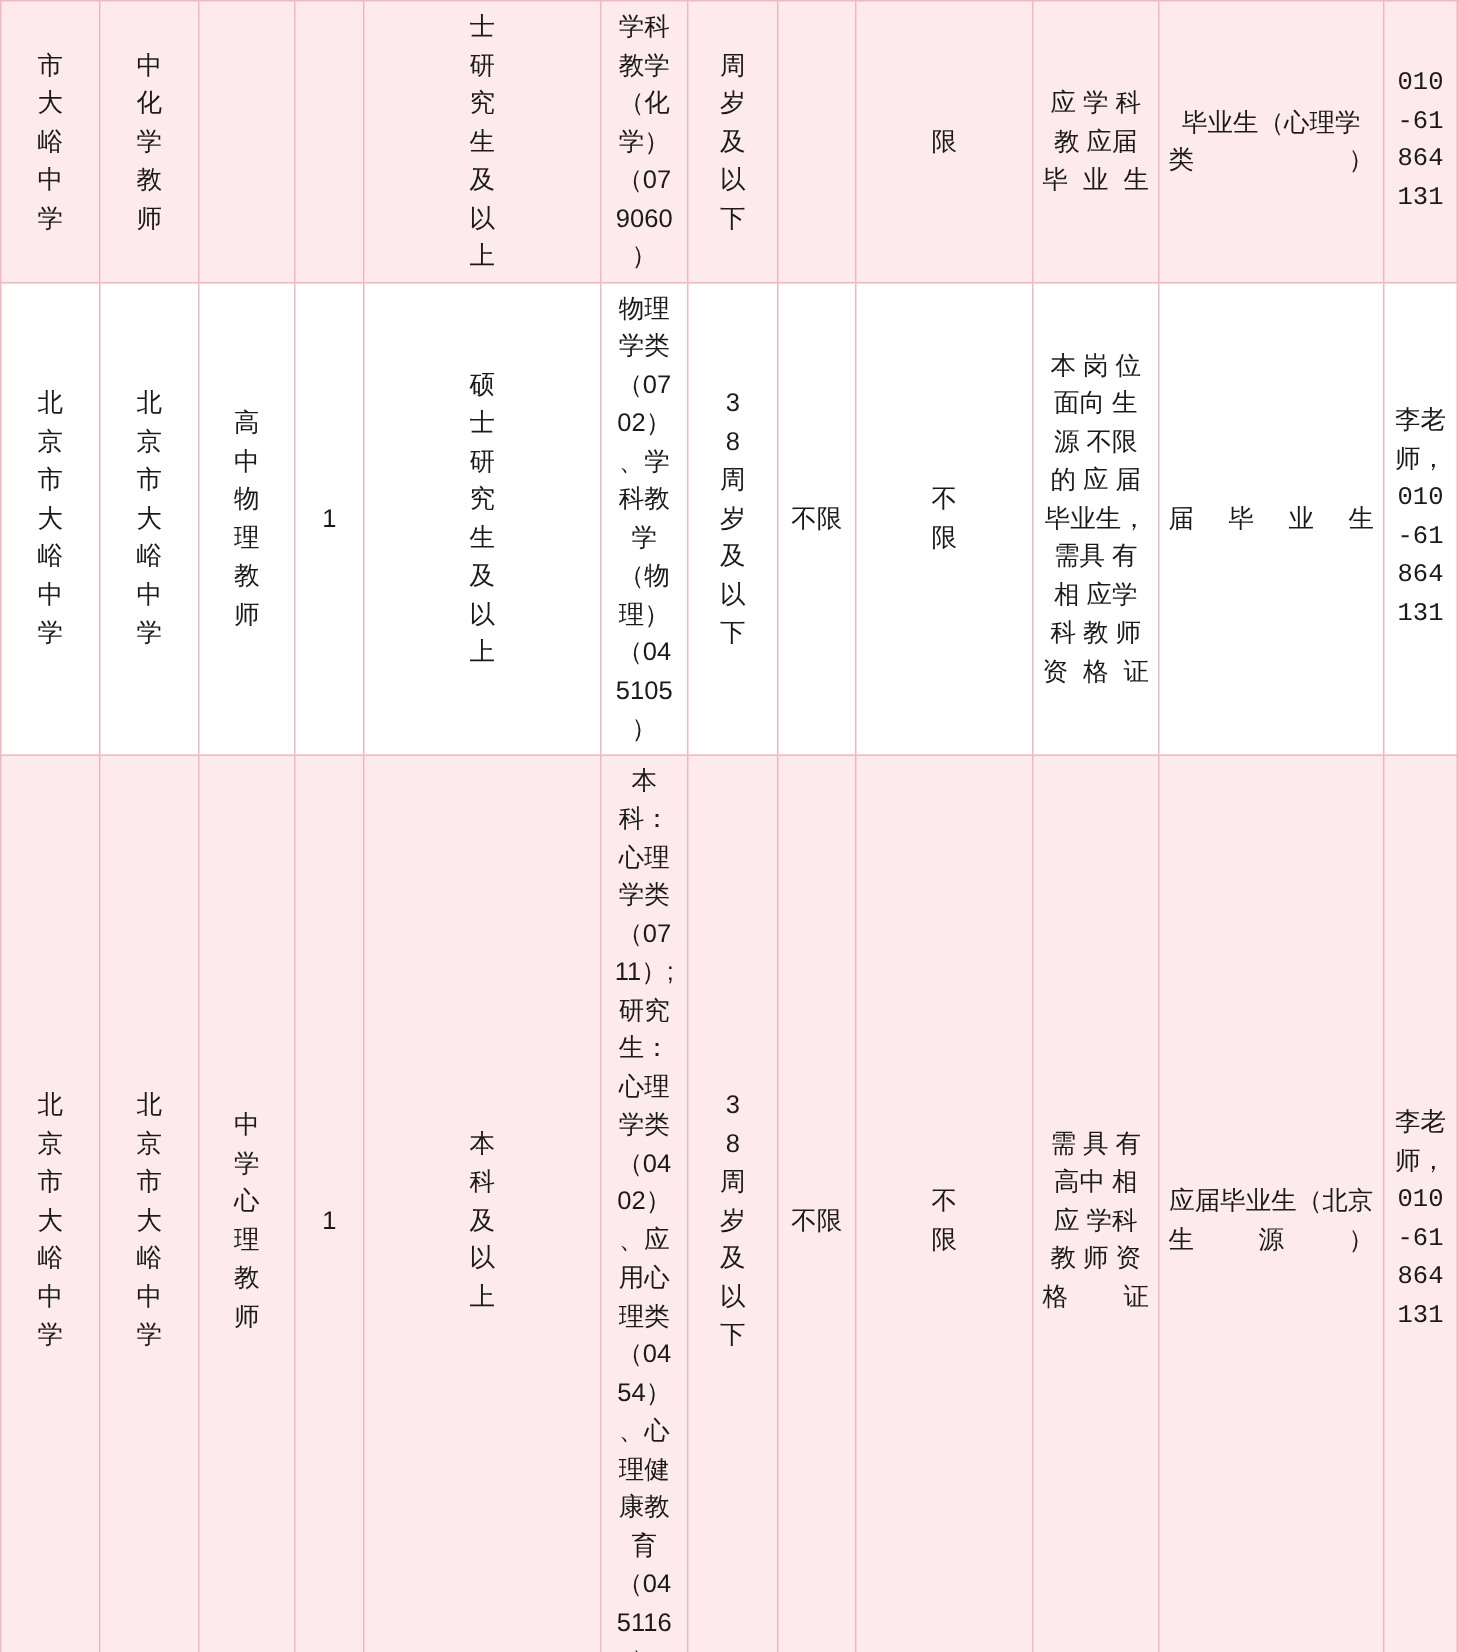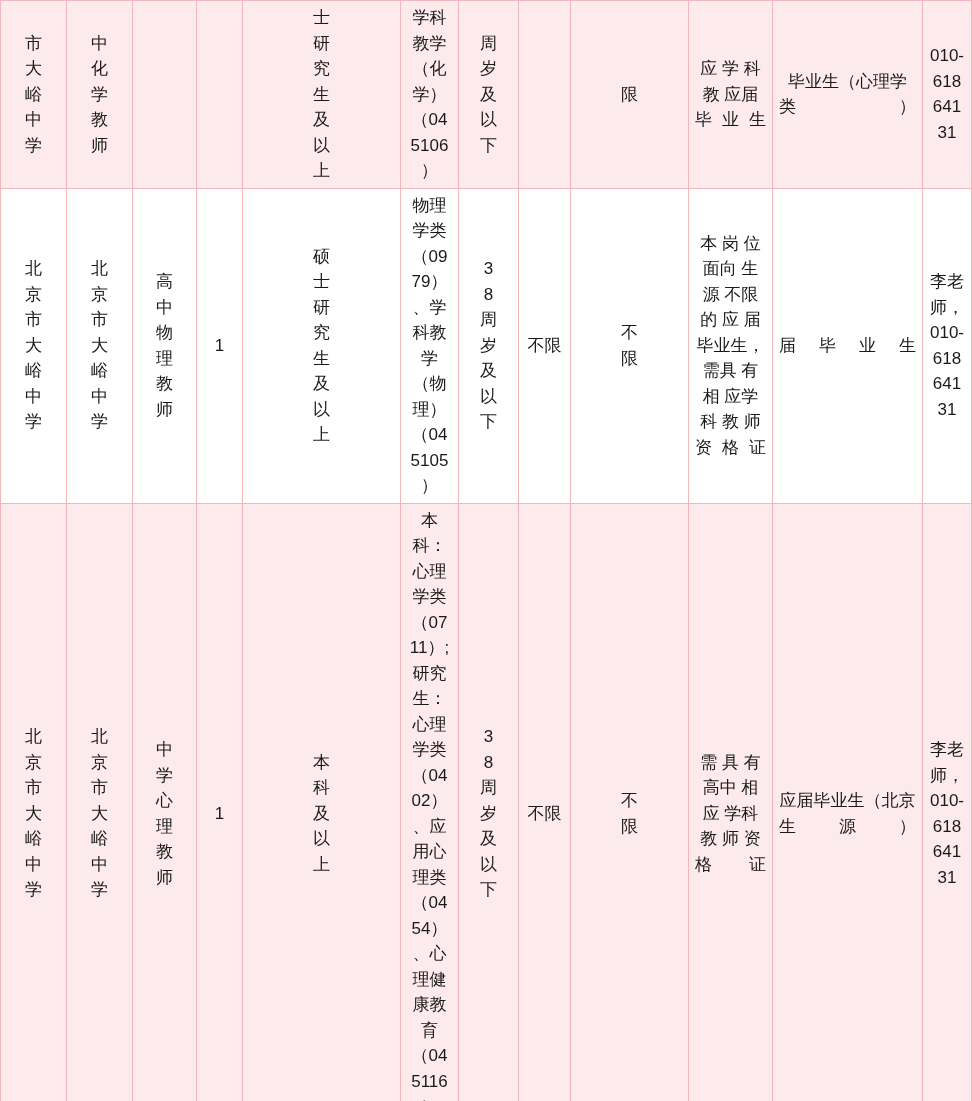--- a/index.html
+++ b/index.html
@@ -58,20 +58,21 @@
     padding-left: 8px;
     padding-right: 8px;
   }
   .wrapleft {
     text-align: left;
     padding-left: 8px;
     padding-right: 4px;
   }
   .multiline {
     white-space: pre-line;
+    font-family: Liberation Mono, monospace;
   }
 </style>
 </head>
 <body>
 
 <table class="recruit-table">
   <colgroup>
     <col class="c0">
       <col class="c1">
       <col class="c2">
@@ -104,21 +105,21 @@
         <td></td>
         <td class="vert">
           <span class="ch">士</span>
           <span class="ch">研</span>
           <span class="ch">究</span>
           <span class="ch">生</span>
           <span class="ch">及</span>
           <span class="ch">以</span>
           <span class="ch">上</span>
         </td>
-        <td class="wrapleft">学科教学（化学）（045106）</td>
+        <td class="wrapleft">学科教学（化学）（079060）</td>
         <td class="vert">
           <span class="ch">周</span>
           <span class="ch">岁</span>
           <span class="ch">及</span>
           <span class="ch">以</span>
           <span class="ch">下</span>
         </td>
         <td></td>
         <td class="vert">
           <span class="ch">限</span>
@@ -158,21 +159,21 @@
         <td class="vert">
           <span class="ch">硕</span>
           <span class="ch">士</span>
           <span class="ch">研</span>
           <span class="ch">究</span>
           <span class="ch">生</span>
           <span class="ch">及</span>
           <span class="ch">以</span>
           <span class="ch">上</span>
         </td>
-        <td class="wrapleft">物理学类（0979）、学科教学（物理）（045105）</td>
+        <td class="wrapleft">物理学类（0702）、学科教学（物理）（045105）</td>
         <td class="vert">
           <span class="ch">3</span>
           <span class="ch">8</span>
           <span class="ch">周</span>
           <span class="ch">岁</span>
           <span class="ch">及</span>
           <span class="ch">以</span>
           <span class="ch">下</span>
         </td>
         <td>不限</td>

